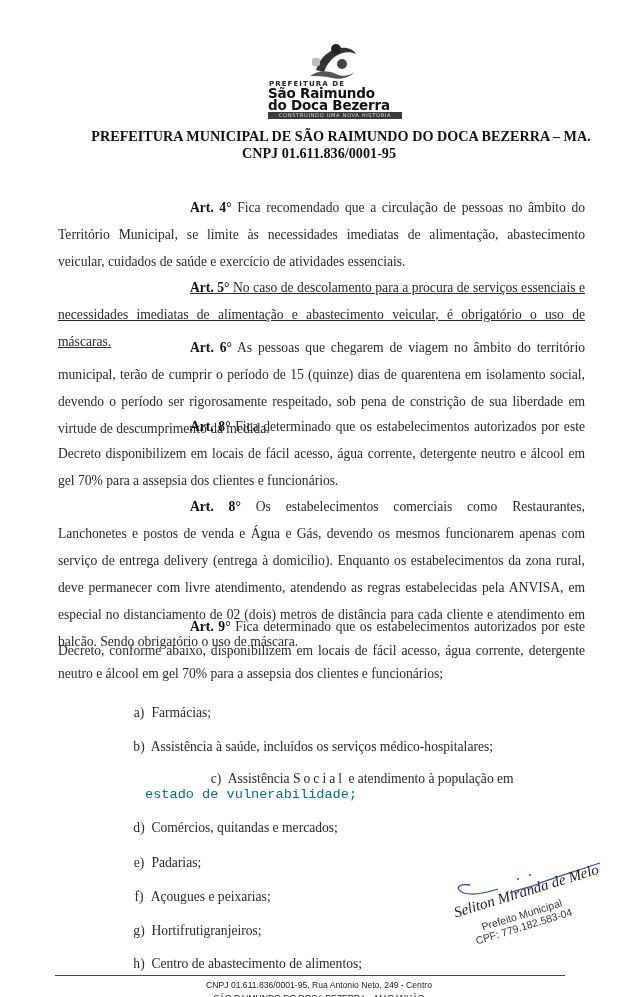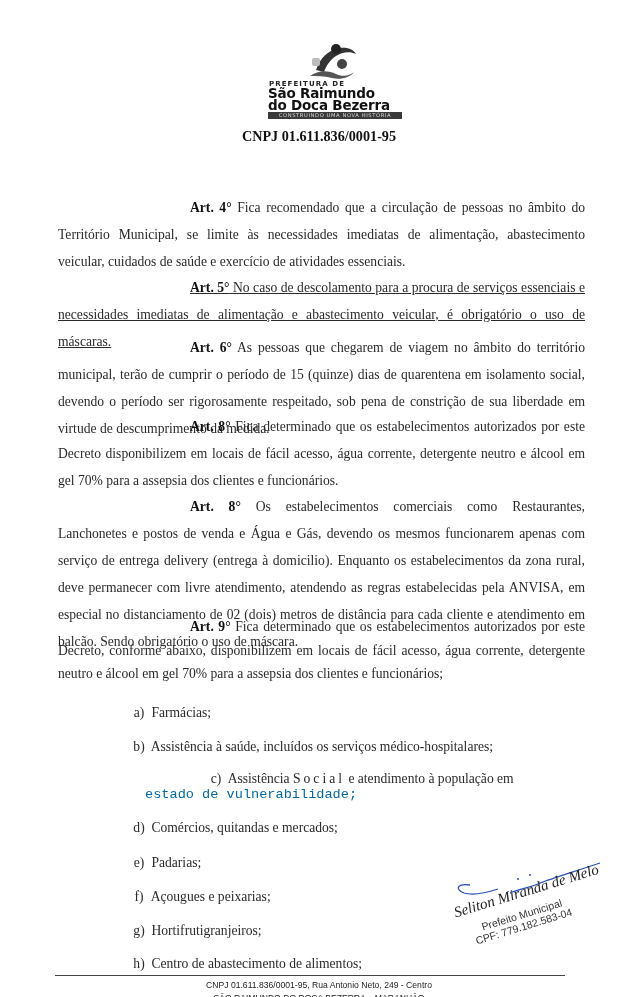--- a/index.html
+++ b/index.html
@@ -57,20 +57,21 @@
       <path d="M4 36 C 12 30, 22 30, 30 34 C 36 37, 44 36, 48 32 C 44 38, 34 40, 26 38 C 18 36, 10 36, 4 36 Z" fill="#555"></path>
       <rect x="6" y="18" width="8" height="8" rx="2" fill="#bbb"></rect>
     </svg>
     <div class="pref-de">PREFEITURA DE</div>
     <div class="city1">São Raimundo</div>
     <div class="city2">do Doca Bezerra</div>
     <div class="slogan">CONSTRUINDO UMA NOVA HISTÓRIA</div>
   </div>
 
   <div class="header">
+    <div class="l1">PREFEITURA MUNICIPAL DE SÃO RAIMUNDO DO DOCA BEZERRA – MA.</div>
     <div class="l2">CNPJ 01.611.836/0001-95</div>
   </div>
 
   <div class="body">
     <div class="para p4">
       <span class="first"><b>Art. 4°</b><span> Fica recomendado que a circulação de pessoas no âmbito do Território Municipal, se limite às necessidades imediatas de alimentação, abastecimento veicular, cuidados de saúde e exercício de atividades essenciais.</span></span>
     </div>
     <div class="para p5">
       <span class="first"><b>Art. 5°</b><span> No caso de descolamento para a procura de serviços essenciais e necessidades imediatas de alimentação e abastecimento veicular, é obrigatório o uso de máscaras.</span></span>
     </div>

